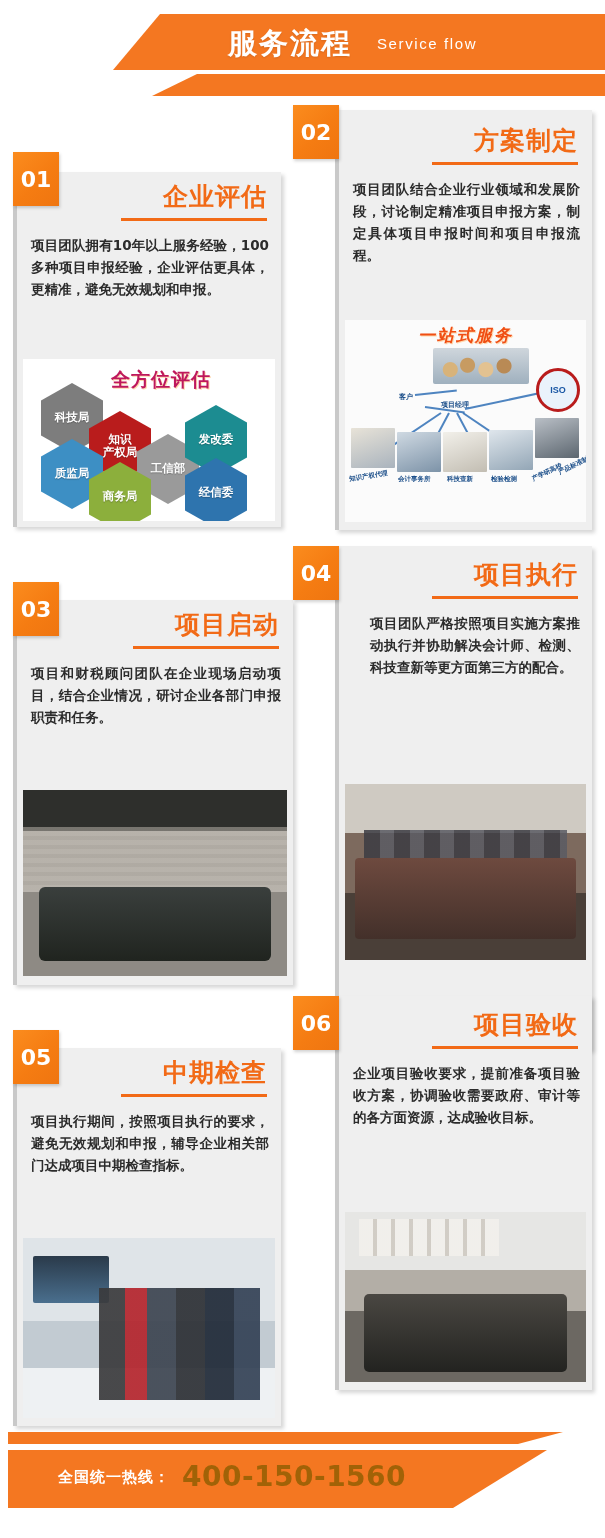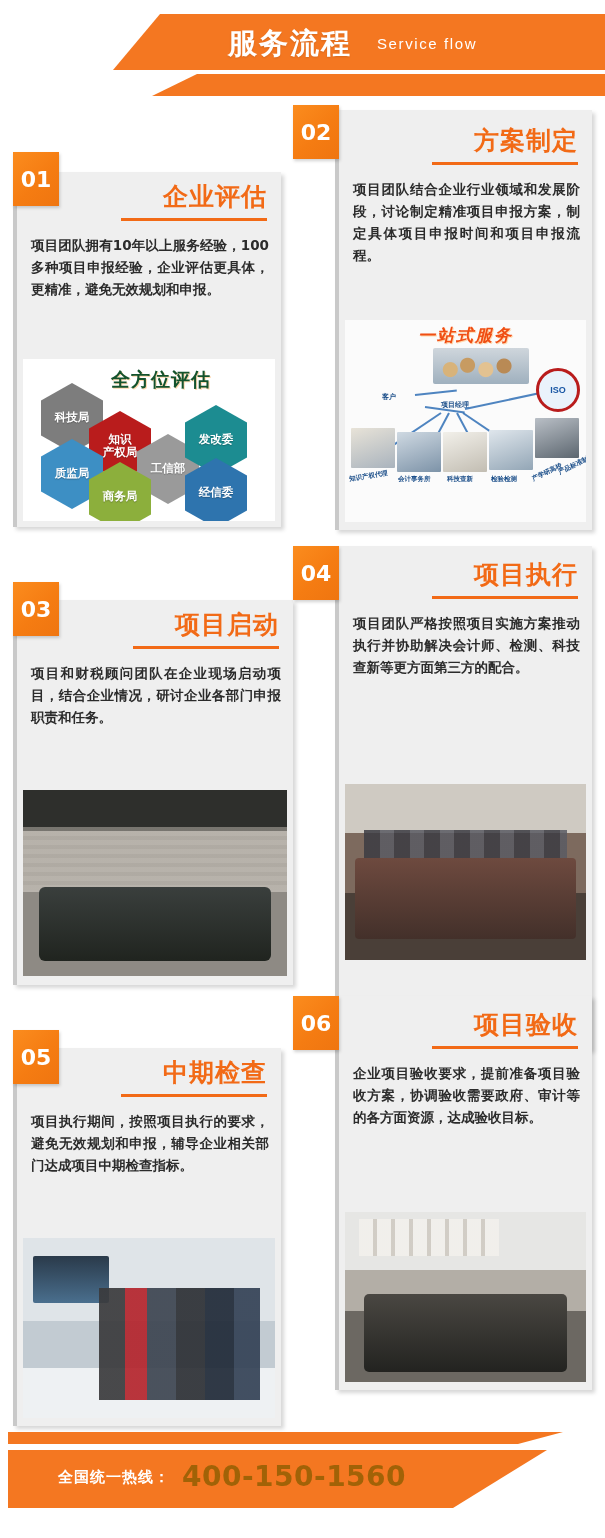--- a/index.html
+++ b/index.html
@@ -63,21 +63,21 @@
     padding:14px 12px 10px 14px; text-align:justify;
     font-family:"DejaVu Sans","Liberation Sans",sans-serif;
     font-weight:600;
   }
   .card-figure{ position:absolute; left:6px; right:6px; background:#fff; overflow:hidden; }
 
   
   .hexwrap{ position:absolute; inset:0; background:#ffffff; }
   .hextitle{
     position:absolute; left:88px; top:8px; font-size:19px; font-weight:bold;
-    color:#14532d; letter-spacing:1px;
+    color:#be185d; letter-spacing:1px;
     font-family:"DejaVu Sans","Liberation Sans",sans-serif;
     text-shadow:1px 1px 0 #ffd9b0;
   }
   .hex{
     position:absolute; width:62px; height:70px;
     -webkit-clip-path: polygon(50% 0, 100% 25%, 100% 75%, 50% 100%, 0 75%, 0 25%);
     clip-path: polygon(50% 0, 100% 25%, 100% 75%, 50% 100%, 0 75%, 0 25%);
     display:flex; align-items:center; justify-content:center; text-align:center;
     color:#fff; font-size:11.5px; font-weight:bold; line-height:1.15;
     font-family:"DejaVu Sans","Liberation Sans",sans-serif;
@@ -249,21 +249,21 @@
   <div class="card" style="left:335px; top:110px; width:257px; height:420px;">
     <div class="card-title" style="margin-top:14px;">方案制定</div>
     <div class="title-rule" style="width:146px;"></div>
     <div class="card-body">项目团队结合企业行业领域和发展阶段，讨论制定精准项目申报方案，制定具体项目申报时间和项目申报流程。</div>
 
     <div class="card-figure" style="top:210px; height:202px;">
       <div class="svcwrap">
         <div class="svctitle">一站式服务</div>
         <div class="svc-photo"></div>
 
-        <div class="svc-node" style="left:37px; top:72px;">客户</div>
+        <div class="svc-node" style="left:54px; top:72px;">客户</div>
         <div class="svc-node" style="left:96px; top:80px;">项目经理</div>
 
         <div class="svc-arrow" style="left:70px;  top:74px; width:42px; transform:rotate(-6deg);"></div>
         <div class="svc-arrow" style="left:80px;  top:86px; width:40px; transform:rotate(8deg);"></div>
         <div class="svc-arrow" style="left:120px; top:88px; width:90px; transform:rotate(-12deg);"></div>
         <div class="svc-arrow" style="left:118px; top:92px; width:56px; transform:rotate(34deg);"></div>
         <div class="svc-arrow" style="left:112px; top:92px; width:50px; transform:rotate(62deg);"></div>
         <div class="svc-arrow" style="left:104px; top:92px; width:56px; transform:rotate(118deg);"></div>
         <div class="svc-arrow" style="left:96px;  top:92px; width:58px; transform:rotate(146deg);"></div>
 
@@ -289,21 +289,21 @@
     <div class="card-title" style="margin-top:8px;">项目启动</div>
     <div class="title-rule" style="width:146px;"></div>
     <div class="card-body">项目和财税顾问团队在企业现场启动项目，结合企业情况，研讨企业各部门申报职责和任务。</div>
 
     <div class="card-figure" style="top:190px; height:186px;">
       <div class="photo ph-meet"></div>
     </div>
   </div>
 
   <div class="badge" style="left:293px; top:546px;">04</div>
-  <div class="card" style="left:335px; top:546px; width:257px; height:504px;">
+  <div class="card" style="left:335px; top:546px; width:257px; height:504px;padding-left:17px;">
     <div class="card-title" style="margin-top:12px;">项目执行</div>
     <div class="title-rule" style="width:146px;"></div>
     <div class="card-body">项目团队严格按照项目实施方案推动执行并协助解决会计师、检测、科技查新等更方面第三方的配合。</div>
 
     <div class="card-figure" style="top:238px; height:176px;">
       <div class="photo ph-work"></div>
     </div>
   </div>
 
   <div class="badge" style="left:13px; top:1030px;">05</div>

